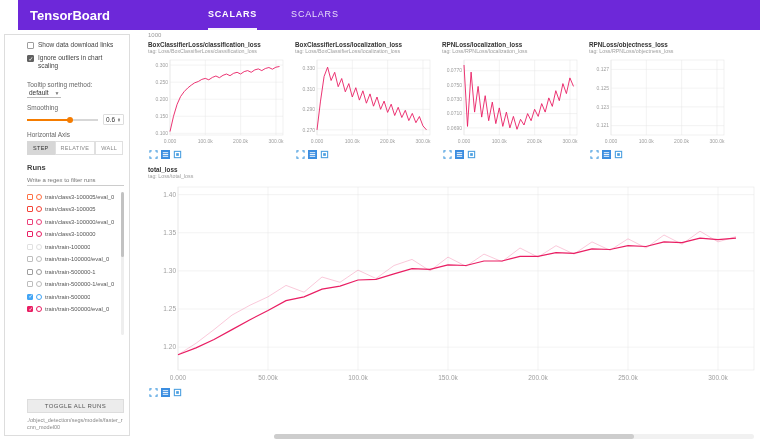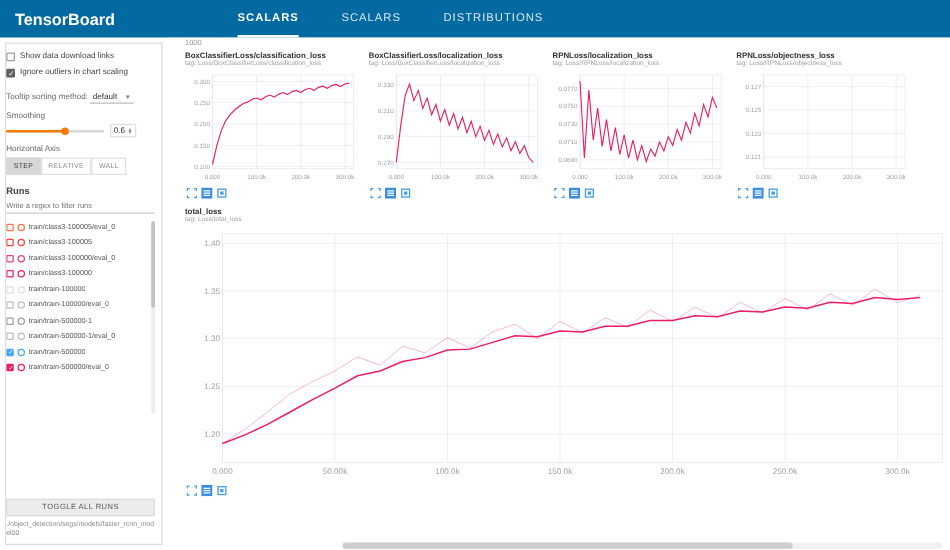--- a/index.html
+++ b/index.html
@@ -1,33 +1,33 @@
 <!DOCTYPE html>
 <html><head>
 <meta charset="utf-8">
 <style>
   * { box-sizing: border-box; margin: 0; padding: 0; }
   html,body { width:760px; height:440px; overflow:hidden; background:#fff;
     font-family:"Liberation Sans", sans-serif; }
   .app { width:760px; height:440px; display:flex; flex-direction:column; position:relative; }
 
   
-  .header { height:30px; background:#0369a1; display:flex; align-items:center; flex-shrink:0; }
+  .header { height:30px; background:#6d28d9; display:flex; align-items:center; flex-shrink:0;margin-left:18px; }
   .logo { color:#fff; font-size:13px; font-weight:bold; padding:0 12px; width:190px; }
   .tabs { display:flex; gap:34px; align-items:flex-end; height:100%; }
   .tab { color:#fff; font-size:9px; letter-spacing:0.8px; opacity:0.85; height:100%;
     display:flex; align-items:center; border-bottom:2px solid transparent; cursor:pointer; }
   .tab.active { opacity:1; font-weight:bold; border-bottom:2px solid rgba(255,255,255,0.95); }
 
   
   .body { flex:1; display:flex; overflow:hidden; }
 
   
   .sidebar { width:134px; flex-shrink:0; padding:4px; }
-  .sidebar-inner { border:1px solid #ddd; background:#fff; height:100%; padding:6px 5px 4px 0;
+  .sidebar-inner { border:1px solid #ddd; background:#fff; height:100%; padding:6px 5px 4px 22px;
     display:flex; flex-direction:column; font-size:6.5px; color:#444; position:relative; }
   .setting-row { display:flex; align-items:flex-start; gap:4px; margin-bottom:5px; cursor:pointer; }
   .cb { width:7px; height:7px; border:1px solid #9e9e9e; border-radius:1px; flex-shrink:0;
     position:relative; background:#fff; margin-top:1px; }
   .cb.checked { background:#616161; border-color:#616161; }
   .cb.checked::after { content:"✓"; position:absolute; left:0.5px; top:-1px; color:#fff; font-size:6px; }
   .setting-label { line-height:1.25; }
   .section { margin-top:6px; }
   .section-label { font-size:6.5px; color:#666; margin-bottom:3px; }
   .dropdown { border-bottom:1px solid #bbb; padding:1px 2px; color:#333; display:inline-flex;
@@ -84,21 +84,20 @@
 </head>
 <body>
 
 <div class="app">
 
   <div class="header">
     <div class="logo">TensorBoard</div>
     <div class="tabs">
       <div class="tab active">SCALARS</div>
       <div class="tab">SCALARS</div>
-      <div class="tab">DISTRIBUTIONS</div>
     </div>
   </div>
 
   <div class="body">
 
     <div class="sidebar">
       <div class="sidebar-inner">
         <div class="setting-row">
           <span class="cb"></span>
           <span class="setting-label">Show data download links</span>

